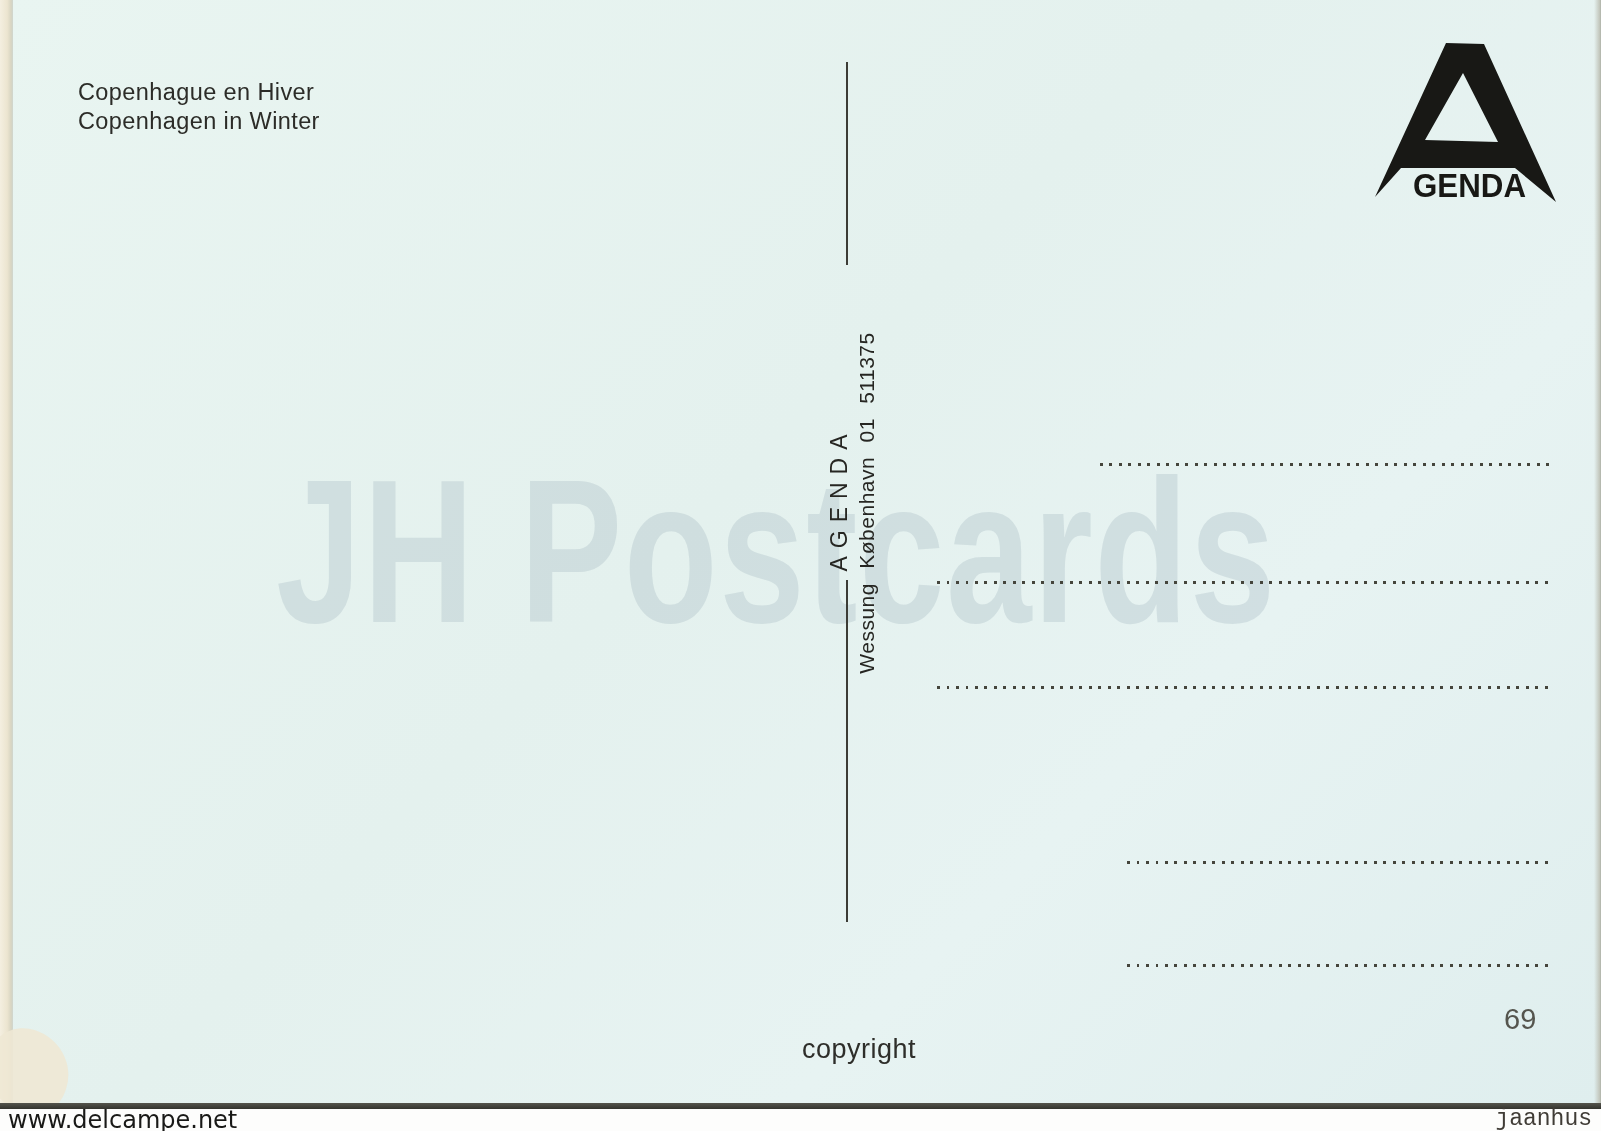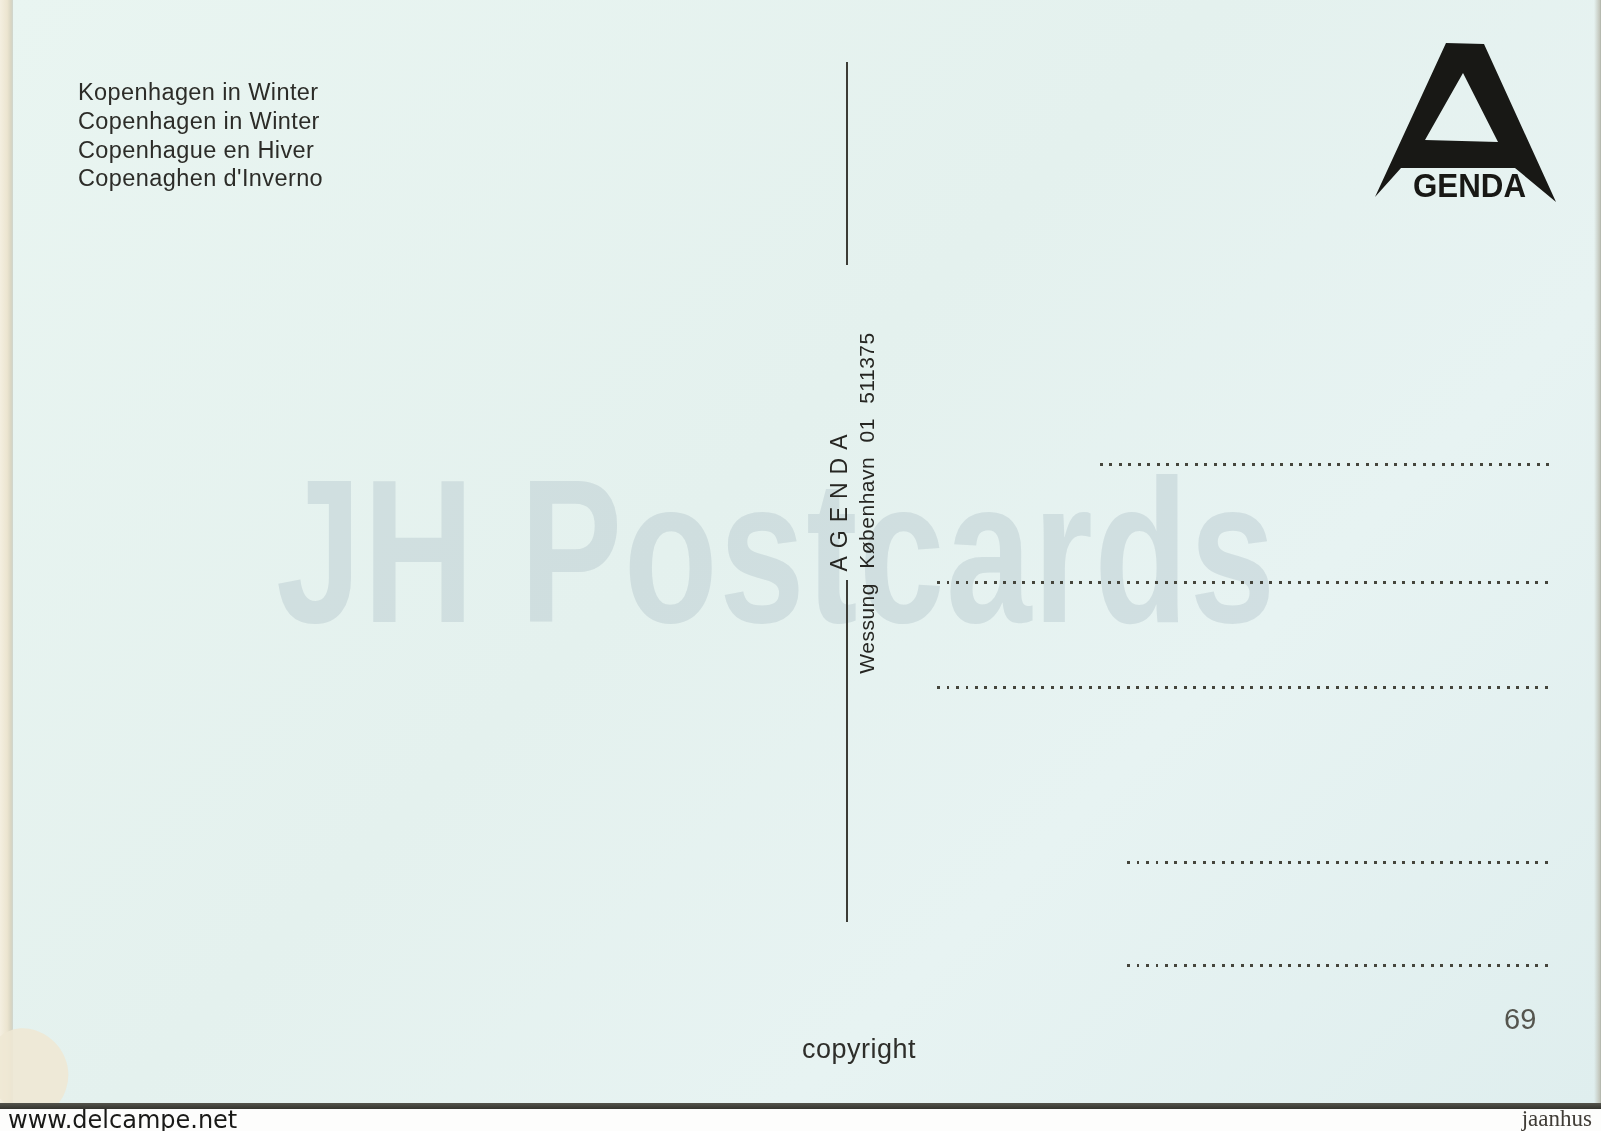--- a/index.html
+++ b/index.html
@@ -78,21 +78,21 @@
     white-space:nowrap;letter-spacing:2px;
     pointer-events:none;
   }
   .wm-bottom-left{
     position:absolute;left:8px;top:1106px;
     font-family:"DejaVu Sans",sans-serif;
     font-size:24px;color:#191917;
   }
   .wm-bottom-right{
     position:absolute;right:9px;top:1106px;
-    font-family:Liberation Serif, serif;
+    font-family:Liberation Mono, monospace;
     font-size:23px;color:#403c36;
   }
   
   .dotline{
     position:absolute;height:3px;
     background:repeating-linear-gradient(90deg,
       #45453c 0px,#45453c 2.6px,rgba(0,0,0,0) 2.6px,rgba(0,0,0,0) 9.5px);
   }
   .dl1{left:1100px;top:463px;width:450px;}
   .dl2{left:937px; top:581px;width:612px;}
@@ -112,24 +112,22 @@
 </head>
 <body>
 
 <div class="scene">
 
   <div class="card">
 
     <div class="wm-main">JH Postcards</div>
 
     <div class="titles">
-      <div>Kopenhagen in Winter</div>
+      <div>Copenhague en Hiver</div>
       <div>Copenhagen in Winter</div>
-      <div>Copenhague en Hiver</div>
-      <div>Copenaghen d'Inverno</div>
     </div>
 
     <svg class="logo" width="190" height="170" viewBox="0 0 190 170">
       <path fill="#181815" fill-rule="evenodd" d="M73,3 L111,4 L183,162 L142,128 L28,128 L2,157 Z
                M90,33 L125,102 L52,100 Z"></path>
       <text x="40" y="157" font-size="33" textLength="113" lengthAdjust="spacingAndGlyphs">GENDA</text>
     </svg>
 
     <div class="divider-top"></div>
     <div class="divider-bottom"></div>

